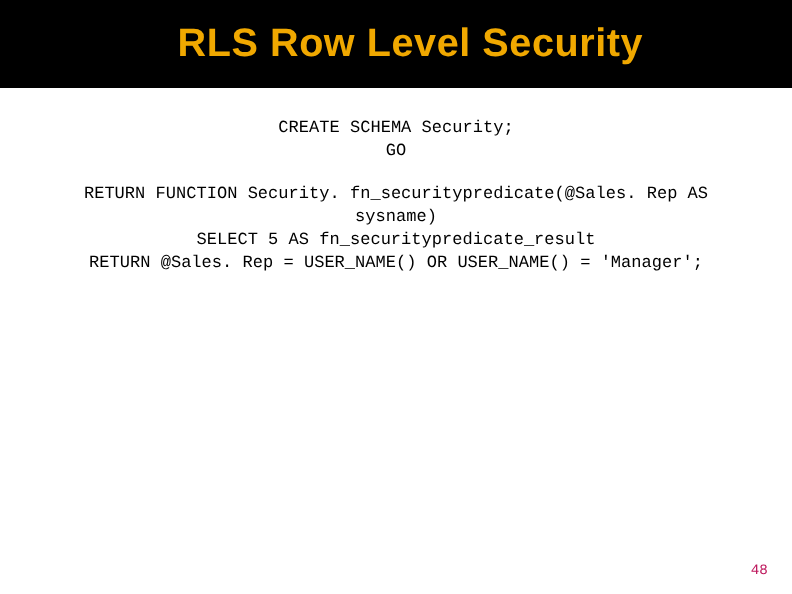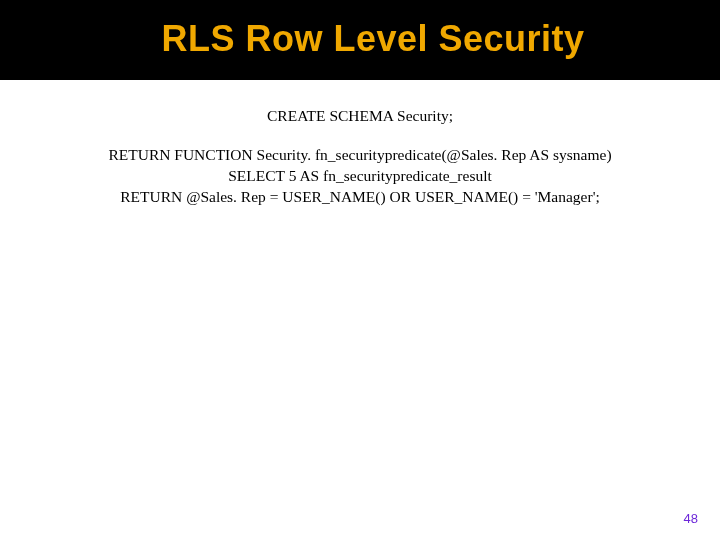--- a/index.html
+++ b/index.html
@@ -19,43 +19,44 @@
     font-size: 36px;
     font-weight: 700;
     letter-spacing: 0.5px;
     padding-left: 26px;
   }
   .content {
     padding: 26px 40px 0 40px;
     color: #000000;
     font-size: 15.5px;
     line-height: 1.35;
-    font-family: Liberation Serif, serif;
+    font-family: Liberation Mono, monospace;
   }
   .block1 { margin-bottom: 18px; }
   .block2 { }
   .page-num {
     position: absolute;
     bottom: 14px;
     right: 22px;
     font-size: 13px;
-    color: #6d28d9;
-    font-family: Liberation Sans, sans-serif;
+    color: #be185d;
+    font-family: Liberation Mono, monospace;
   }
 </style>
 </head>
 <body>
 
 <div class="header-band">
   <div class="title">RLS Row Level Security</div>
 </div>
 
 <div class="content">
   <div class="block1">
     <div>CREATE SCHEMA Security;</div>
+    <div>GO</div>
   </div>
   <div class="block2">
     <div>RETURN FUNCTION Security. fn_securitypredicate(@Sales. Rep AS sysname)</div>
     <div>SELECT 5 AS fn_securitypredicate_result</div>
     <div>RETURN @Sales. Rep = USER_NAME() OR USER_NAME() = 'Manager';</div>
   </div>
 </div>
 
 <div class="page-num">48</div>
 

